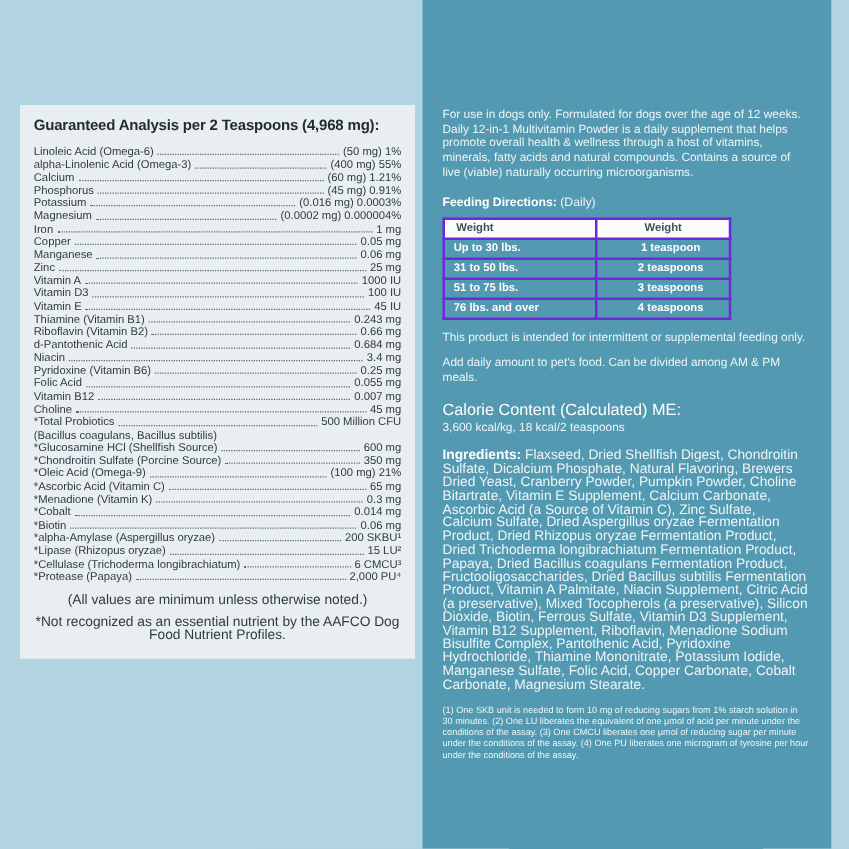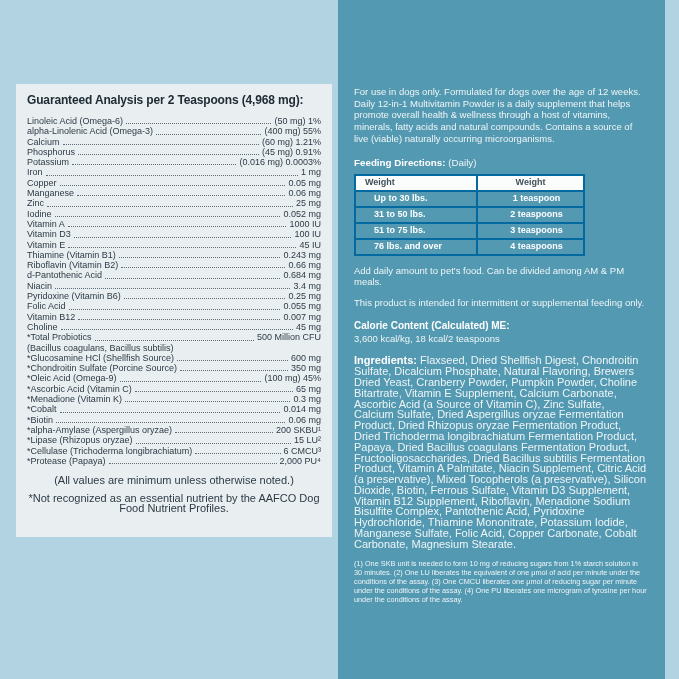--- a/index.html
+++ b/index.html
@@ -7,21 +7,21 @@
     width:679px;height:679px;position:relative;overflow:hidden;
     font-family:"Liberation Sans", sans-serif;
     background:#b2d3e1;
   }
   .left-col{
     position:absolute;left:0;top:0;width:338px;height:679px;
     background:#b2d3e1;
   }
   .ga-panel{
     position:absolute;left:16px;top:84px;width:316px;box-sizing:border-box;
-    background:#e9eef1;padding:9px 11px 23px 11px;color:#2d3b45;
+    background:#e9eef1;padding:9px 11px 13px 11px;color:#2d3b45;
   }
   .ga-title{
     font-size:12px;font-weight:bold;color:#202d36;letter-spacing:-0.15px;
     white-space:nowrap;margin:0 0 9px 0;
   }
   .ga-list{display:block;}
   .ga-row{
     display:flex;align-items:baseline;font-size:9px;line-height:10.3px;
     white-space:nowrap;color:#2d3b45;
   }
@@ -37,32 +37,32 @@
     background:#5399b1;color:#eef5f7;box-sizing:border-box;
     padding:86px 18px 0 16px;
   }
   .intro{font-size:9.5px;line-height:11.7px;margin:0 0 12px 0;}
   .fd-heading{font-size:9.8px;margin:0 0 6px 0;}
   .fd-heading b{color:#ffffff;text-align:right;}
   .fd-table{
     border-collapse:collapse;table-layout:fixed;width:216px;
   }
   .fd-table th,.fd-table td{
-    border:2px solid #0369a1;font-size:9px;padding:1.5px 0 2.5px 0;
+    border:2px solid #6d28d9;font-size:9px;padding:1.5px 0 2.5px 0;
   }
   .fd-table th{
     background:#fbfdfd;color:#40505a;font-weight:bold;
   }
   .fd-table th.col-weight{text-align:left;padding-left:9px;width:111px;}
   .fd-table th.col-amount{text-align:center;width:105px;}
   .fd-table td{color:#ffffff;font-weight:bold;}
-  .fd-table td.cell-weight{text-align:left;padding-left:18px;}
+  .fd-table td.cell-weight{text-align:left;padding-left:7px;}
   .fd-table td.cell-amount{text-align:center;padding-left:12px;}
   .para{font-size:9.5px;line-height:11.7px;margin:9px 0 0 0;}
-  .calorie-heading{font-size:10px;font-weight:bold;color:#ffffff;margin:11px 0 0 0;}
+  .calorie-heading{font-size:13px;font-weight:normal;color:#ffffff;margin:11px 0 0 0;}
   .calorie-value{font-size:9.5px;line-height:11.7px;margin:2px 0 0 0;}
   .ingredients{font-size:11px;line-height:10.8px;margin:11px 0 0 0;}
   .ingredients b{color:#ffffff;}
   .footnotes{font-size:7.3px;line-height:9.2px;margin:9px 0 0 0;}
 </style>
 </head>
 <body>
 
 <div class="left-col">
   <div class="ga-panel">
@@ -93,20 +93,25 @@
           <span class="ga-leader"></span>
           <span class="ga-value">(45 mg) 0.91%</span>
         </div>
 
         <div class="ga-row">
           <span class="ga-name">Potassium</span>
           <span class="ga-leader"></span>
           <span class="ga-value">(0.016 mg) 0.0003%</span>
         </div>
 
+        <div class="ga-row">
+          <span class="ga-name">Magnesium</span>
+          <span class="ga-leader"></span>
+          <span class="ga-value">(0.0002 mg) 0.000004%</span>
+        </div>
 
         <div class="ga-row">
           <span class="ga-name">Iron</span>
           <span class="ga-leader"></span>
           <span class="ga-value">1 mg</span>
         </div>
 
         <div class="ga-row">
           <span class="ga-name">Copper</span>
           <span class="ga-leader"></span>
@@ -118,25 +123,20 @@
           <span class="ga-leader"></span>
           <span class="ga-value">0.06 mg</span>
         </div>
 
         <div class="ga-row">
           <span class="ga-name">Zinc</span>
           <span class="ga-leader"></span>
           <span class="ga-value">25 mg</span>
         </div>
 
-        <div class="ga-row">
-          <span class="ga-name">Iodine</span>
-          <span class="ga-leader"></span>
-          <span class="ga-value">0.052 mg</span>
-        </div>
 
         <div class="ga-row">
           <span class="ga-name">Vitamin A</span>
           <span class="ga-leader"></span>
           <span class="ga-value">1000 IU</span>
         </div>
 
         <div class="ga-row">
           <span class="ga-name">Vitamin D3</span>
           <span class="ga-leader"></span>
@@ -216,21 +216,21 @@
 
         <div class="ga-row">
           <span class="ga-name">*Chondroitin Sulfate (Porcine Source)</span>
           <span class="ga-leader"></span>
           <span class="ga-value">350 mg</span>
         </div>
 
         <div class="ga-row">
           <span class="ga-name">*Oleic Acid (Omega-9)</span>
           <span class="ga-leader"></span>
-          <span class="ga-value">(100 mg) 45%</span>
+          <span class="ga-value">(100 mg) 21%</span>
         </div>
 
         <div class="ga-row">
           <span class="ga-name">*Ascorbic Acid (Vitamin C)</span>
           <span class="ga-leader"></span>
           <span class="ga-value">65 mg</span>
         </div>
 
         <div class="ga-row">
           <span class="ga-name">*Menadione (Vitamin K)</span>
@@ -311,22 +311,22 @@
           <td class="cell-amount">3 teaspoons</td>
         </tr>
 
         <tr>
           <td class="cell-weight">76 lbs. and over</td>
           <td class="cell-amount">4 teaspoons</td>
         </tr>
       </tbody>
   </table>
 
+  <p class="para">This product is intended for intermittent or supplemental feeding only.</p>
   <p class="para">Add daily amount to pet's food. Can be divided among AM &amp; PM meals.</p>
-  <p class="para">This product is intended for intermittent or supplemental feeding only.</p>
 
   <div class="calorie-heading">Calorie Content (Calculated) ME:</div>
   <div class="calorie-value">3,600 kcal/kg, 18 kcal/2 teaspoons</div>
 
   <p class="ingredients">
     <b>Ingredients:</b><span> Flaxseed, Dried Shellfish Digest, Chondroitin Sulfate, Dicalcium Phosphate, Natural Flavoring, Brewers Dried Yeast, Cranberry Powder, Pumpkin Powder, Choline Bitartrate, Vitamin E Supplement, Calcium Carbonate, Ascorbic Acid (a Source of Vitamin C), Zinc Sulfate, Calcium Sulfate, Dried Aspergillus oryzae Fermentation Product, Dried Rhizopus oryzae Fermentation Product, Dried Trichoderma longibrachiatum Fermentation Product, Papaya, Dried Bacillus coagulans Fermentation Product, Fructooligosaccharides, Dried Bacillus subtilis Fermentation Product, Vitamin A Palmitate, Niacin Supplement, Citric Acid (a preservative), Mixed Tocopherols (a preservative), Silicon Dioxide, Biotin, Ferrous Sulfate, Vitamin D3 Supplement, Vitamin B12 Supplement, Riboflavin, Menadione Sodium Bisulfite Complex, Pantothenic Acid, Pyridoxine Hydrochloride, Thiamine Mononitrate, Potassium Iodide, Manganese Sulfate, Folic Acid, Copper Carbonate, Cobalt Carbonate, Magnesium Stearate.</span>
   </p>
 
   <p class="footnotes">(1) One SKB unit is needed to form 10 mg of reducing sugars from 1% starch solution in 30 minutes. (2) One LU liberates the equivalent of one μmol of acid per minute under the conditions of the assay. (3) One CMCU liberates one μmol of reducing sugar per minute under the conditions of the assay. (4) One PU liberates one microgram of tyrosine per hour under the conditions of the assay.</p>
 </div>

